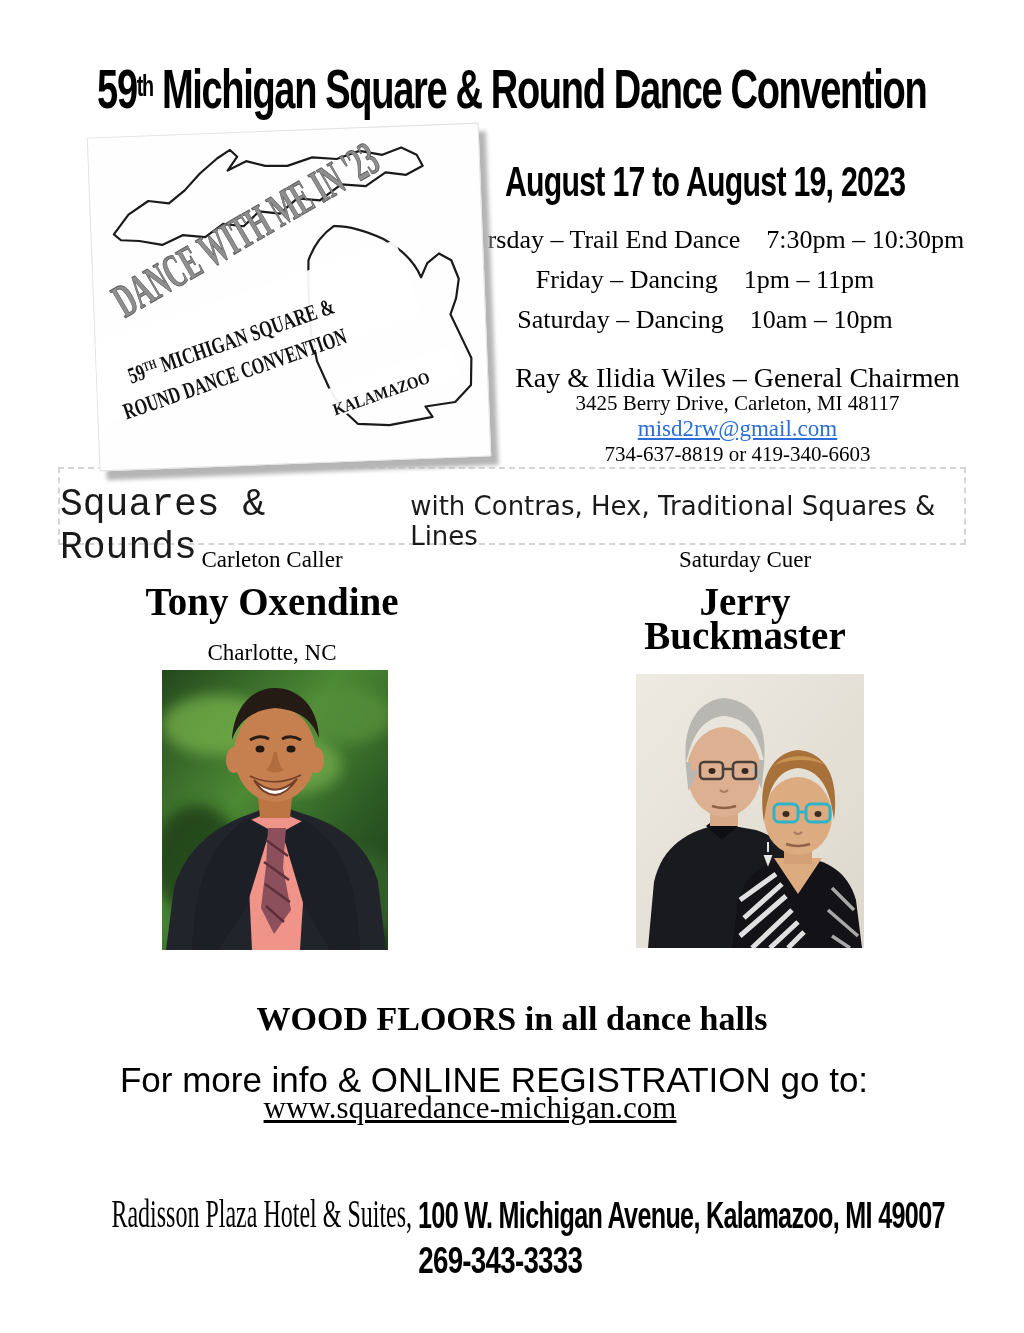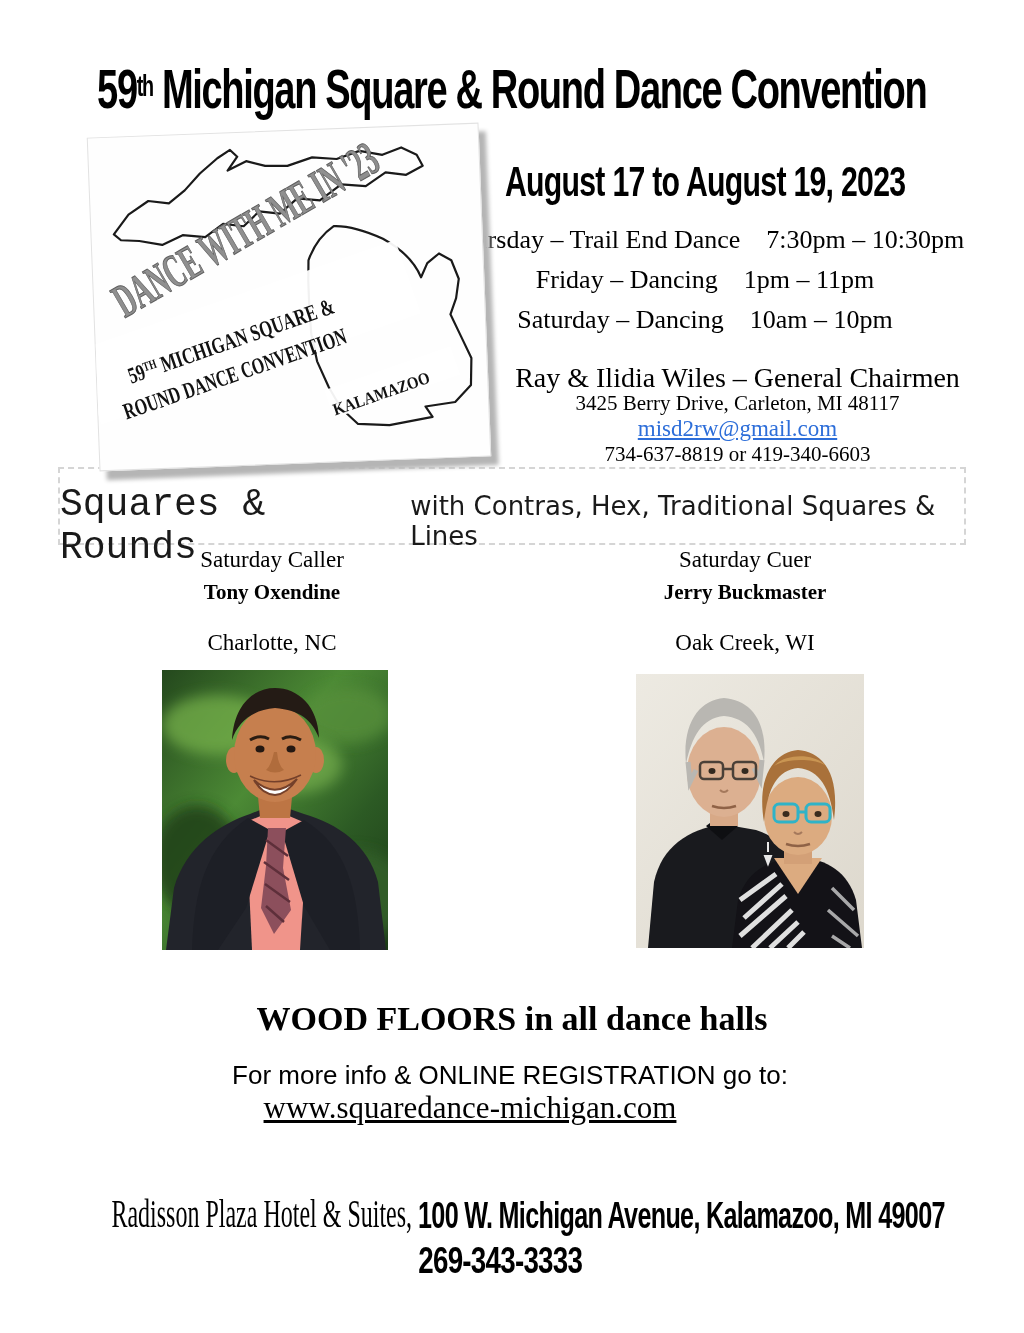--- a/index.html
+++ b/index.html
@@ -57,34 +57,34 @@
     padding-top:14px;
   }
   .banner-main { font-family:Liberation Mono, monospace; font-size:38px; color:#1a1a1a; }
   .banner-sub  { font-family:"DejaVu Sans", sans-serif; font-size:26px; color:#1a1a1a; }
 
   
   .featured-col { position:absolute; width:300px; text-align:center; }
   .featured-caller { left:122px; top:547px; }
   .featured-cuer   { left:595px; top:547px; }
   .featured-role { font-size:23px; line-height:26px; }
-  .featured-name { font-size:21px; line-height:34px; font-weight:700; margin-top:2px; }
+  .featured-name { font-size:39px; line-height:34px; font-weight:700; margin-top:12px; }
   .featured-loc  { font-size:23px; line-height:26px; margin-top:21px; }
 
   
   .photo { position:absolute; overflow:hidden; }
   .photo svg { display:block; width:100%; height:100%; }
   .photo-caller { left:162px; top:670px; width:226px; height:280px; }
   .photo-cuer   { left:636px; top:674px; width:228px; height:274px; }
 
   
   .floors-row { position:absolute; left:0; top:1000px; width:1024px; text-align:center;
     font-size:34px; font-weight:700; }
-  .info-row { position:absolute; left:16px; top:1060px; width:988px; text-align:center;
-    font-family:"Liberation Sans", sans-serif; font-size:26px; }
+  .info-row { position:absolute; left:0; top:1060px; width:988px; text-align:center;
+    font-family:"Liberation Sans", sans-serif; font-size:35px; }
   .website-row { position:absolute; left:0; top:1090px; width:940px; text-align:center;
     font-size:31px; }
   .website-row a { color:#000; text-decoration:underline; cursor:pointer; }
 
   .venue-serif {
     position:absolute; top:1192px; right:612px;
     display:inline-block; white-space:nowrap;
     font-family:"Liberation Serif", serif; font-size:40px; line-height:44px;
     transform:scaleX(0.60); transform-origin:right center;
   }
@@ -166,21 +166,21 @@
     <div class="contact-email"><a>misd2rw@gmail.com</a></div>
     <div class="contact-phones">734-637-8819 or 419-340-6603</div>
   </div>
 
   <div class="banner">
     <span class="banner-main">Squares &amp; Rounds</span>
     <span class="banner-sub">with Contras, Hex, Traditional Squares &amp; Lines</span>
   </div>
 
   <div class="featured-col featured-caller">
-    <div class="featured-role">Saturday Caller</div>
+    <div class="featured-role">Carleton Caller</div>
     <div class="featured-name">Tony Oxendine</div>
     <div class="featured-loc">Charlotte, NC</div>
   </div>
 
   <div class="featured-col featured-cuer">
     <div class="featured-role">Saturday Cuer</div>
     <div class="featured-name">Jerry Buckmaster</div>
     <div class="featured-loc">Oak Creek, WI</div>
   </div>
 

